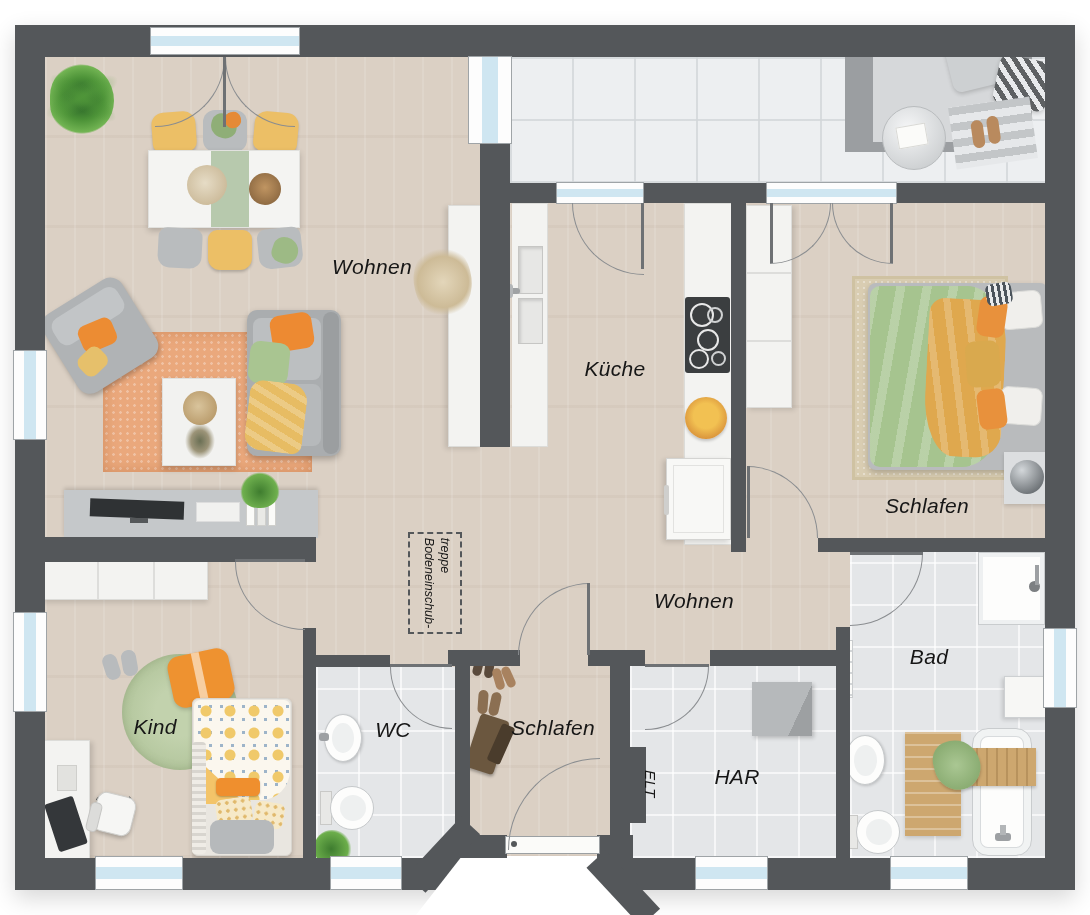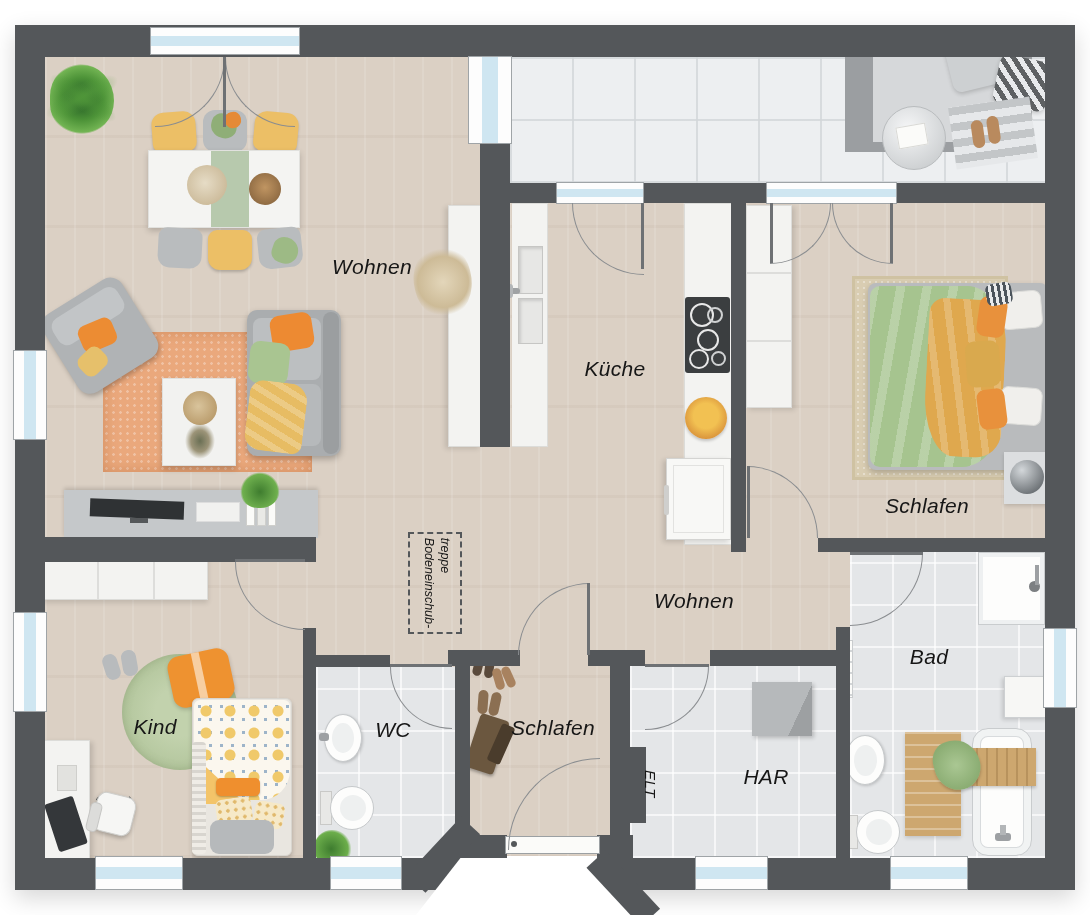--- a/index.html
+++ b/index.html
@@ -305,21 +305,21 @@
 
   <div style="left:408px;top:532px;width:54px;height:102px;border:2px dashed #54575a;"></div>
 
   <div class="label" style="left:372px;top:267px;">Wohnen</div>
   <div class="label" style="left:615px;top:369px;">Küche</div>
   <div class="label" style="left:927px;top:506px;">Schlafen</div>
   <div class="label" style="left:694px;top:601px;">Wohnen</div>
   <div class="label" style="left:155px;top:727px;">Kind</div>
   <div class="label" style="left:393px;top:730px;">WC</div>
   <div class="label" style="left:553px;top:728px;">Schlafen</div>
-  <div class="label" style="left:737px;top:777px;margin-left:29px;">HAR</div>
+  <div class="label" style="left:737px;top:777px;">HAR</div>
   <div class="label" style="left:929px;top:657px;">Bad</div>
   <div class="vlabel" style="left:650px;top:784px;font-size:15px;letter-spacing:.5px;">ELT</div>
   <div class="vlabel" style="left:436px;top:583px;font-size:12.5px;line-height:1.25;">
     <span style="display:block;">Bodeneinschub-</span>
     <span style="display:block;">treppe</span>
   </div>
 
 </div>
 
 </body></html>

